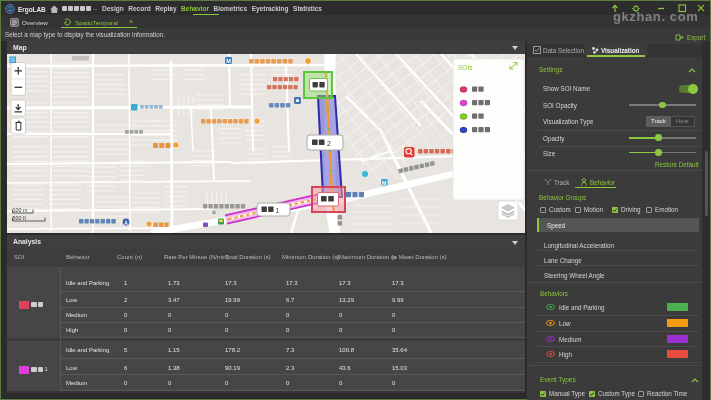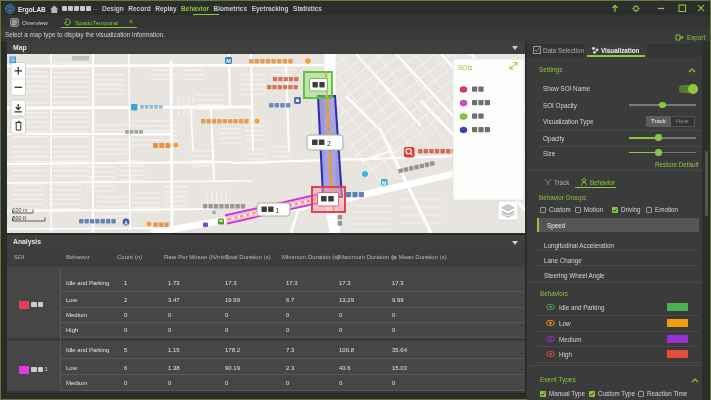--- a/index.html
+++ b/index.html
@@ -53,20 +53,21 @@
 <div class="abs grn" style="left:128px;top:16.5px;font-size:7px">×</div>
 <div class="abs" style="left:60px;top:25.5px;width:76px;height:1.5px;background:#8dc63f"></div>
 
 <div class="abs" style="left:0;top:27px;width:709px;height:13px;background:#3a3a3a"></div>
 <div class="abs" style="left:4px;top:30px;font-size:6.3px;color:#d2d2d2">Select a map type to display the visualization information.</div>
 <svg class="abs" style="left:674px;top:32.5px" width="9" height="7" viewBox="0 0 9 7">
       <path d="M1,1 h4 v5 h-4 z M5,3.5 h3 M6.5,2 l1.5,1.5 -1.5,1.5" fill="none" stroke="#8dc63f" stroke-width="0.9"></path>
     </svg>
 <div class="abs grn" style="left:686px;top:32.5px;font-size:6.3px">Export</div>
 
+<div class="abs" style="left:612px;top:8px;font-size:13px;letter-spacing:0.6px;color:#a0a0a0;opacity:0.72;font-weight:bold;z-index:50">gkzhan. com</div>
 
 <div class="abs" style="left:6px;top:40px;width:518px;height:13px;background:#3f3f3f"></div>
 <div class="abs" style="left:12px;top:43px;font-size:6.8px;font-weight:bold;color:#e5e5e5">Map</div>
 <div class="abs" style="left:511px;top:45px;width:0;height:0;border-left:3.5px solid transparent;border-right:3.5px solid transparent;border-top:4px solid #cccccc"></div>
 <svg class="abs" style="left:6px;top:53px" width="518" height="179" viewBox="6 53 518 179">
       <rect x="6" y="53" width="518" height="179" fill="#edeae5"></rect>
       <rect x="6" y="53" width="518" height="179" fill="#e8e5e1"></rect>
       <line x1="12" y1="66.0" x2="46" y2="66.0" stroke="#f5f2ef" stroke-width="1.15"></line>
       <line x1="12" y1="70.8" x2="46" y2="70.8" stroke="#f5f2ef" stroke-width="1.15"></line>
       <line x1="12" y1="75.6" x2="46" y2="75.6" stroke="#f5f2ef" stroke-width="1.15"></line>

